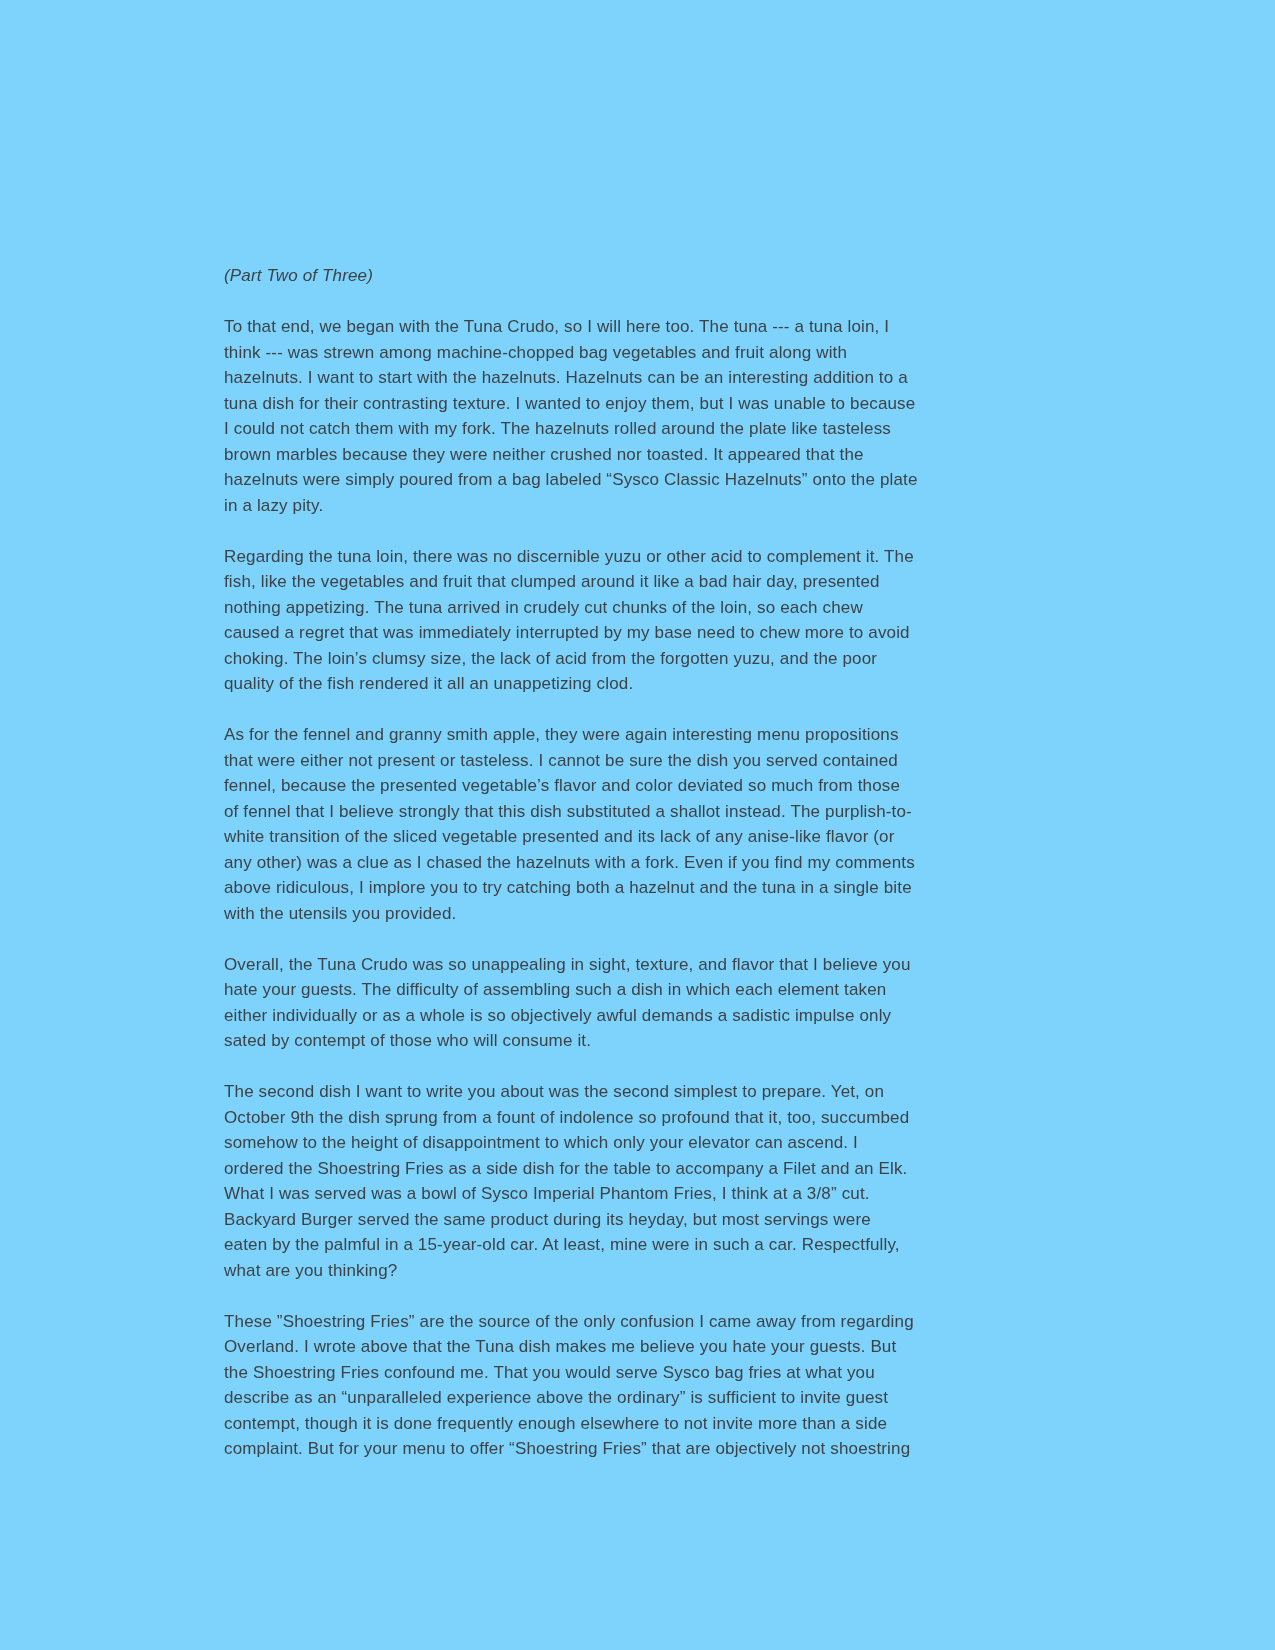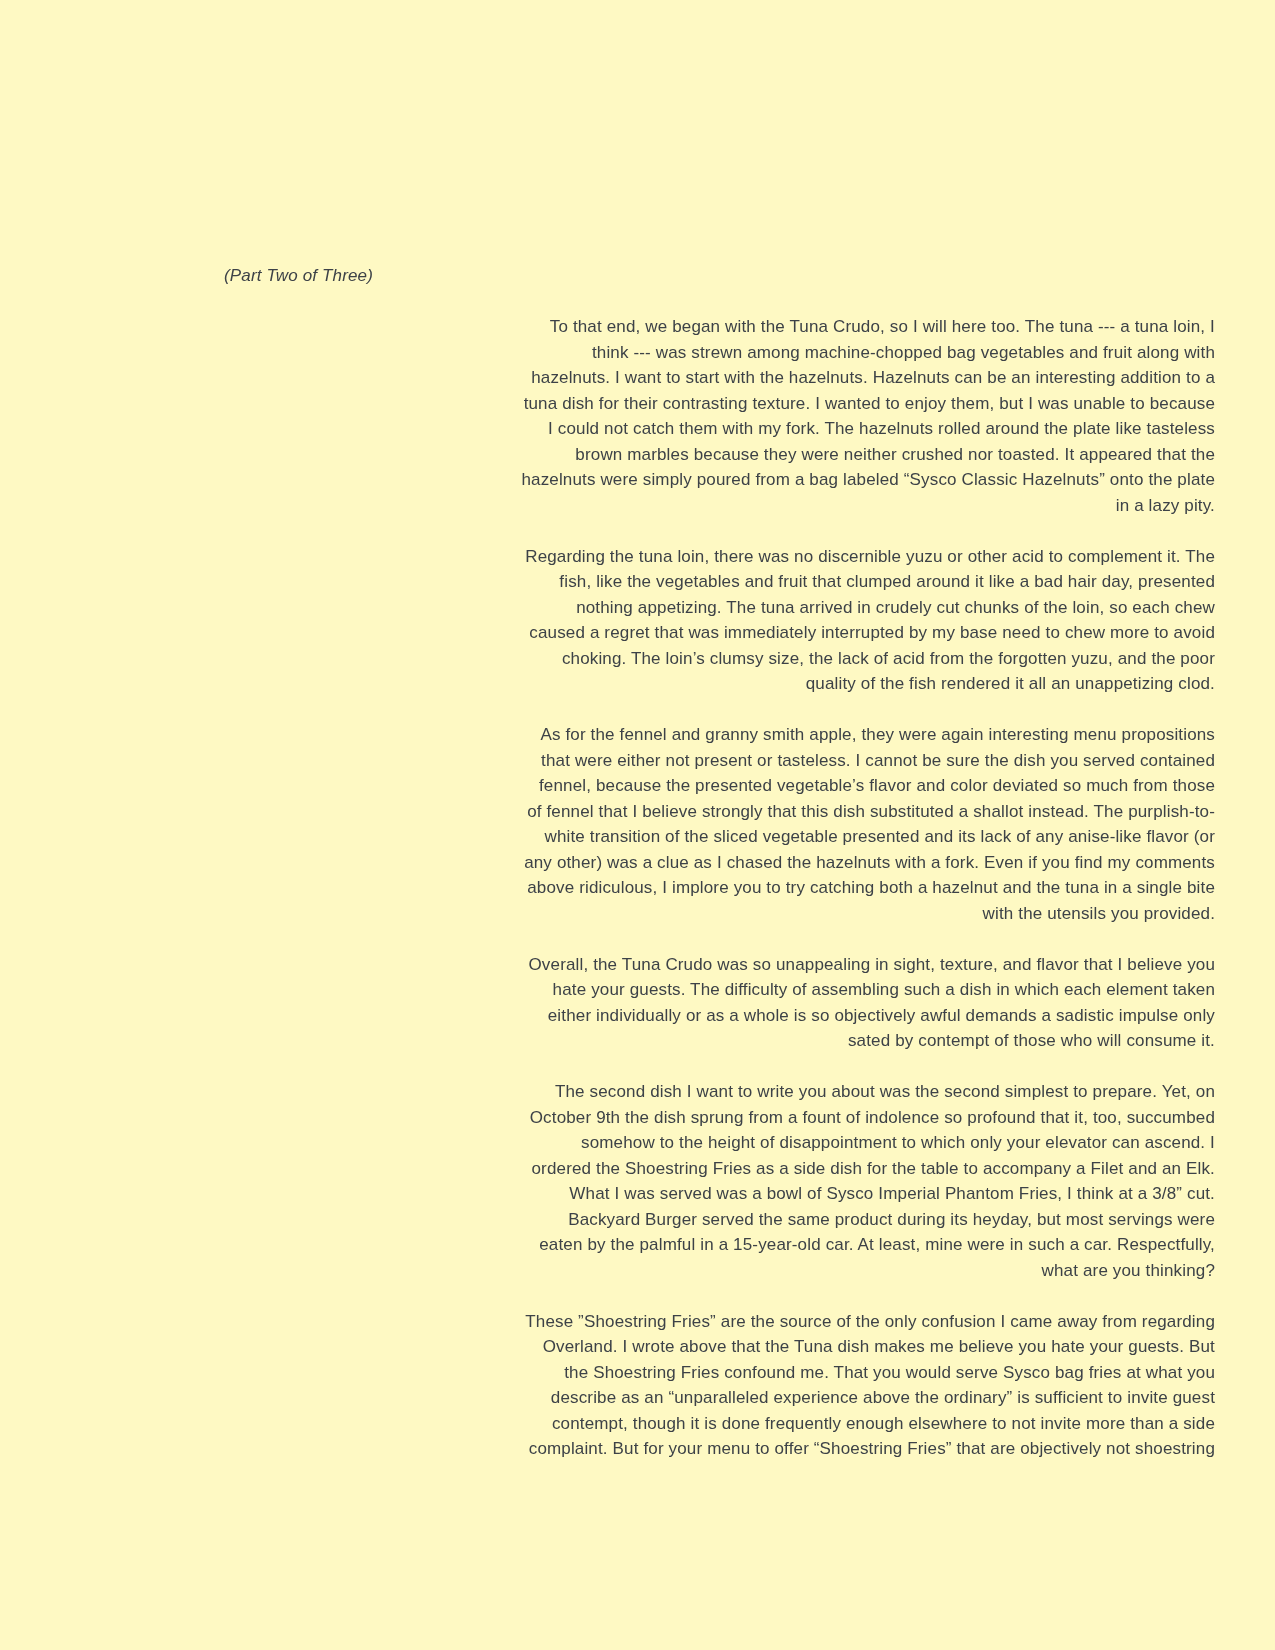--- a/index.html
+++ b/index.html
@@ -4,21 +4,21 @@
 <style>
   html, body {
     margin: 0;
     padding: 0;
     background: #ffffff;
   }
   .page {
     position: relative;
     width: 1275px;
     height: 1650px;
-    background: #fef9c3;
+    background: #7dd3fc;
     box-sizing: border-box;
     padding: 263px 60px 0 224px;
     overflow: hidden;
     font-family: "Liberation Sans", sans-serif;
   }
   .heading {
     margin: 0 0 25.5px 0;
     font-size: 17px;
     line-height: 25.5px;
     font-style: italic;
@@ -26,21 +26,20 @@
     letter-spacing: 0.15px;
     white-space: pre;
   }
   .para {
     margin: 0 0 25.5px 0;
     font-size: 17px;
     line-height: 25.5px;
     color: #3d4247;
     letter-spacing: 0.15px;
     white-space: pre;
-    text-align: right;
   }
 </style>
 </head>
 <body>
 
 <div class="page">
   <p class="heading">(Part Two of Three)</p>
   <div id="letter-body">
       <p class="para">To that end, we began with the Tuna Crudo, so I will here too. The tuna --- a tuna loin, I
 think --- was strewn among machine-chopped bag vegetables and fruit along with

